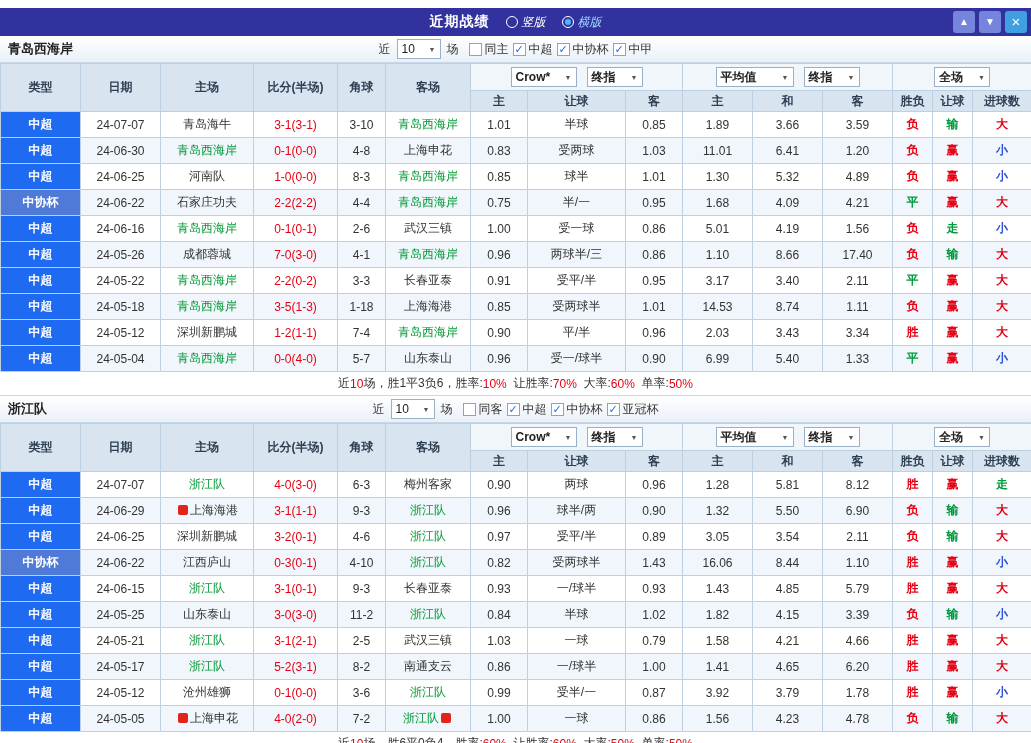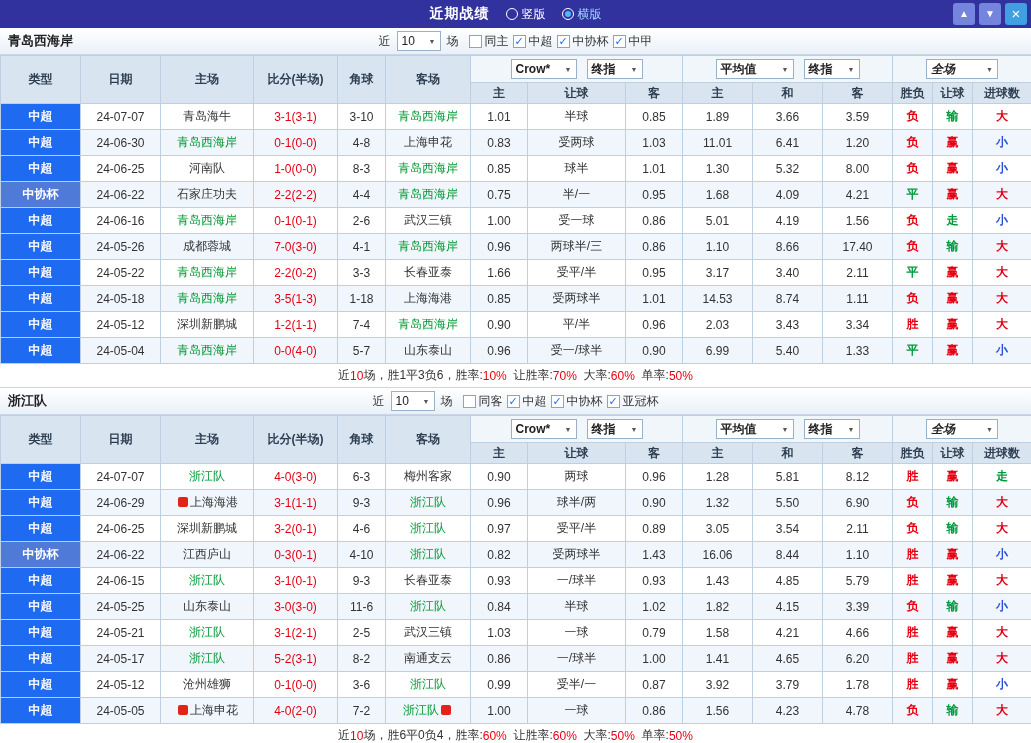--- a/index.html
+++ b/index.html
@@ -2,41 +2,41 @@
 <html><head>
 <meta charset="utf-8">
 <style>
   * { box-sizing: border-box; }
   body {
     margin: 0; width: 1031px; height: 743px; overflow: hidden;
     font-family: "Liberation Sans", "DejaVu Sans", sans-serif;
     font-size: 12px; color: #333; background: #fff;
   }
   
-  .topbar { height: 28px; background: #32329e; display: flex; align-items: center; position: relative; }
+  .topbar { height: 28px; background: #32329e; display: flex; align-items: center; position: relative; margin-top: 8px; }
   .topbar-center { flex: 1; display: flex; justify-content: center; align-items: center; gap: 16px; }
   .title { color: #fff; font-weight: bold; font-size: 14px; letter-spacing: 1px; }
-  .radio { display: inline-flex; align-items: center; gap: 4px; color: #fff; cursor: pointer; }
+  .radio { display: inline-flex; align-items: center; gap: 4px; color: #fff; cursor: pointer; font-style: italic; }
   .radio.selected { color: #9fd9ff; }
   .radio-dot { width: 12px; height: 12px; border: 1px solid #fff; border-radius: 50%; background: transparent; position: relative; }
   .radio.selected .radio-dot::after { content: ""; position: absolute; left: 2px; top: 2px; right: 2px; bottom: 2px; background: #4db8ff; border-radius: 50%; }
   .topbar-buttons { position: absolute; right: 4px; top: 3px; display: flex; gap: 4px; }
   .tb-btn { width: 22px; height: 22px; border: none; border-radius: 3px; color: #fff; font-size: 10px; line-height: 22px; text-align: center; padding: 0; cursor: pointer; }
   .tb-btn.up, .tb-btn.down { background: #7585dd; }
   .tb-btn.close { background: #3f9fe0; font-size: 15px; }
   
   .section-bar { height: 27px; display: flex; align-items: center; position: relative; background: linear-gradient(#ffffff, #e9f0f8); border-bottom: 1px solid #c9d8e8; }
   .team-name { position: absolute; left: 8px; font-weight: bold; font-size: 13px; color: #222; }
   .filter-controls { margin: 0 auto; display: flex; align-items: center; gap: 6px; }
   .cb-label { display: inline-flex; align-items: center; gap: 3px; cursor: pointer; margin-left: 4px; }
   .cb { width: 13px; height: 13px; border: 1px solid #8ca4bd; background: #fff; display: inline-flex; align-items: center; justify-content: center; font-size: 11px; font-weight: bold; color: #1e6af0; }
   
   .sel { display: inline-flex; align-items: center; justify-content: space-between; background: #fff; border: 1px solid #9ab0c6; height: 20px; padding: 0 4px; cursor: pointer; font-size: 12px; color: #222; }
   .sel .caret { font-size: 7px; color: #555; margin-left: 5px; }
-  .w44 { width: 44px; } .w66 { width: 66px; } .w56 { width: 56px; } .w78 { width: 78px; } .w64 { width: 72px; font-style: italic; }
+  .w44 { width: 44px; } .w66 { width: 66px; } .w56 { width: 56px; } .w78 { width: 78px; } .w64 { width: 56px; }
   
   table { border-collapse: collapse; table-layout: fixed; width: 1031px; }
   th, td { border: 1px solid #bcd0e2; text-align: center; padding: 0; overflow: hidden; white-space: nowrap; }
   thead th { background: #d9e4f1; font-weight: bold; color: #2c3e50; height: 21px; font-size: 12px; }
   thead th.group { background: #f1f6fb; height: 27px; }
   .gsels { display: flex; justify-content: center; align-items: center; gap: 10px; }
   tbody td { height: 26px; background: #fff; }
   tr.alt td { background: #f0f6fc; }
   td.lg { color: #fff; font-weight: bold; }
   td.score { color: #e60012; }
@@ -210,21 +210,21 @@
           <td>24-06-25</td>
           <td><span>河南队</span></td>
           <td class="score">1-0(0-0)</td>
           <td>8-3</td>
           <td><span class="team-hl">青岛西海岸</span></td>
           <td>0.85</td>
           <td>球半</td>
           <td>1.01</td>
           <td>1.30</td>
           <td>5.32</td>
-          <td>8.00</td>
+          <td>4.89</td>
           <td class="bold" style="color: rgb(230, 0, 18);">负</td>
           <td class="bold" style="color: rgb(230, 0, 18);">赢</td>
           <td class="bold" style="color: rgb(43, 80, 217);">小</td>
         </tr>
         <tr class="alt">
           <td class="lg" style="background: rgb(79, 122, 216);">中协杯</td>
           <td>24-06-22</td>
           <td><span>石家庄功夫</span></td>
           <td class="score">2-2(2-2)</td>
           <td>4-4</td>
@@ -273,21 +273,21 @@
           <td class="bold" style="color: rgb(0, 154, 61);">输</td>
           <td class="bold" style="color: rgb(230, 0, 18);">大</td>
         </tr>
         <tr>
           <td class="lg" style="background: rgb(30, 106, 240);">中超</td>
           <td>24-05-22</td>
           <td><span class="team-hl">青岛西海岸</span></td>
           <td class="score">2-2(0-2)</td>
           <td>3-3</td>
           <td><span>长春亚泰</span></td>
-          <td>1.66</td>
+          <td>0.91</td>
           <td>受平/半</td>
           <td>0.95</td>
           <td>3.17</td>
           <td>3.40</td>
           <td>2.11</td>
           <td class="bold" style="color: rgb(0, 154, 61);">平</td>
           <td class="bold" style="color: rgb(230, 0, 18);">赢</td>
           <td class="bold" style="color: rgb(230, 0, 18);">大</td>
         </tr>
         <tr class="alt">
@@ -542,21 +542,21 @@
           <td>5.79</td>
           <td class="bold" style="color: rgb(230, 0, 18);">胜</td>
           <td class="bold" style="color: rgb(230, 0, 18);">赢</td>
           <td class="bold" style="color: rgb(230, 0, 18);">大</td>
         </tr>
         <tr class="alt">
           <td class="lg" style="background: rgb(30, 106, 240);">中超</td>
           <td>24-05-25</td>
           <td><span>山东泰山</span></td>
           <td class="score">3-0(3-0)</td>
-          <td>11-6</td>
+          <td>11-2</td>
           <td><span class="team-hl">浙江队</span></td>
           <td>0.84</td>
           <td>半球</td>
           <td>1.02</td>
           <td>1.82</td>
           <td>4.15</td>
           <td>3.39</td>
           <td class="bold" style="color: rgb(230, 0, 18);">负</td>
           <td class="bold" style="color: rgb(0, 154, 61);">输</td>
           <td class="bold" style="color: rgb(43, 80, 217);">小</td>

